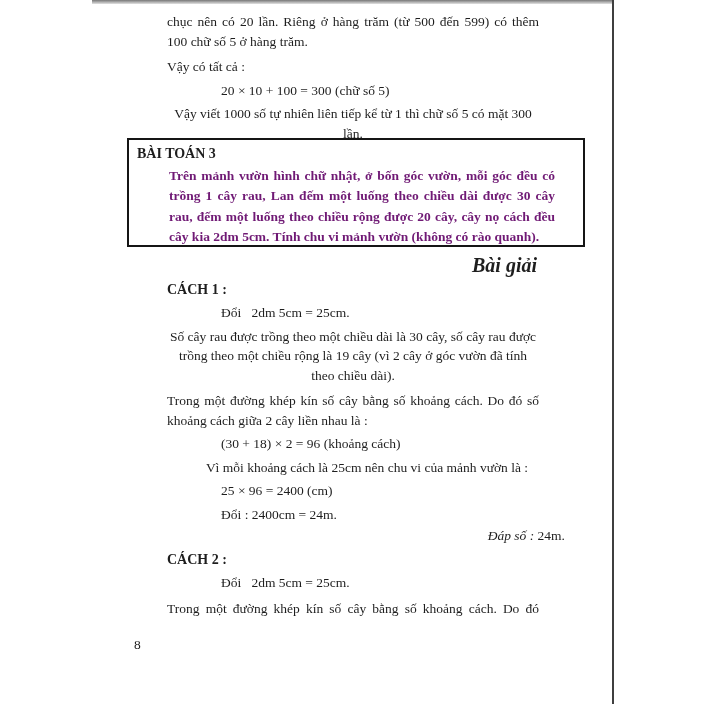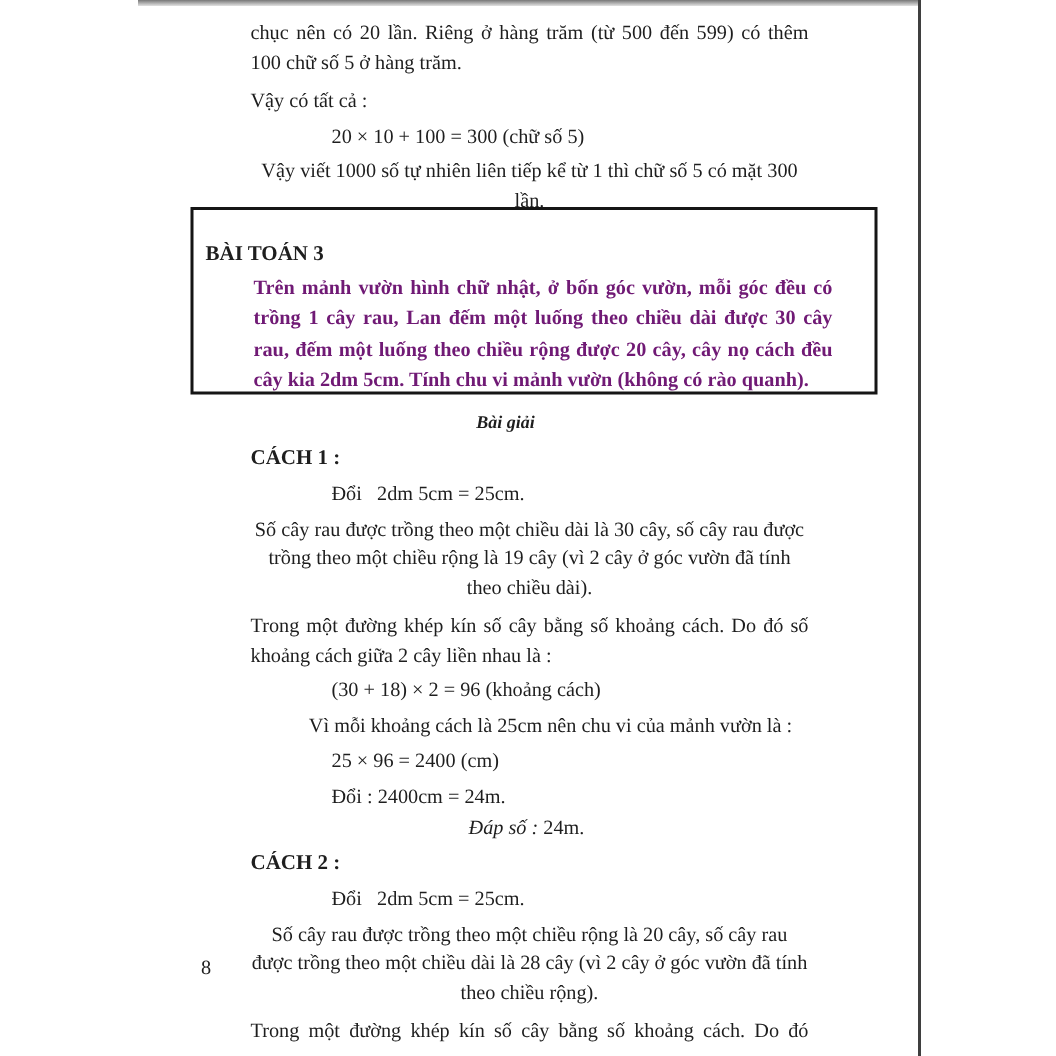--- a/index.html
+++ b/index.html
@@ -19,36 +19,36 @@
     position:absolute;left:137px;top:12px;width:430px;
     font-size:13.5px;line-height:19.5px;
   }
   .body-par{margin-left:30px;width:372px;text-align:justify;}
   .stretch-last{text-align:justify;text-align-last:justify;}
   .lead{margin-left:30px;}
   .mt4{margin-top:4px;text-align:center;} .mt6{margin-top:6px;} .mt7{margin-top:7px;}
   .equation{margin-left:84px;margin-top:4px;}
   .problem-box{
     margin-left:-10px;margin-top:-5px;width:438px;height:101px;
-    border:2.5px solid #151515;padding:20px 10px 0 6px;
+    border:2.5px solid #151515;padding:4px 10px 0 6px;
     overflow:visible;background:transparent;
   }
   .problem-box-title{font-weight:bold;font-size:14px;margin-left:2px;}
   .problem-box-text{
     margin-left:34px;width:386px;text-align:justify;font-weight:bold;
     line-height:20.5px;margin-top:2px;color:#701a75;
   }
   .solution-heading{
-    width:400px;text-align:center;font-weight:bold;font-style:italic;
-    margin-top:9px;font-size:12px;
+    width:400px;text-align:right;font-weight:bold;font-style:italic;
+    margin-top:9px;font-size:20px;
   }
   .method-label{
     margin-left:30px;margin-top:4px;font-weight:bold;font-size:14px;
   }
-  .answer-line{width:428px;text-align:center;margin-top:2px;}
+  .answer-line{width:428px;text-align:right;margin-top:2px;}
   .answer-label{font-style:italic;}
   .page-number{position:absolute;left:134px;top:637px;font-size:13.5px;}
 </style>
 </head>
 <body>
 
 <div class="scan-top-edge"></div>
 <div class="scan-edge-line"></div>
 
 <div class="content">
@@ -70,18 +70,17 @@
   <div class="body-par mt4">Số cây rau được trồng theo một chiều dài là 30 cây, số cây rau được trồng theo một chiều rộng là 19 cây (vì 2 cây ở góc vườn đã tính theo chiều dài).</div>
   <div class="body-par mt6">Trong một đường khép kín số cây bằng số khoảng cách. Do đó số khoảng cách giữa 2 cây liền nhau là :</div>
   <div class="equation">(30 + 18) × 2 = 96 (khoảng cách)</div>
   <div class="lead mt4">Vì mỗi khoảng cách là 25cm nên chu vi của mảnh vườn là :</div>
   <div class="equation">25 × 96 = 2400 (cm)</div>
   <div class="equation">Đổi : 2400cm = 24m.</div>
   <div class="answer-line"><span class="answer-label">Đáp số :</span><span> 24m.</span></div>
 
   <div class="method-label mt7">CÁCH 2 :</div>
   <div class="equation">Đổi&nbsp;&nbsp;&nbsp;2dm 5cm = 25cm.</div>
-  <div class="body-par mt4">Số cây rau được trồng theo một chiều rộng là 20 cây, số cây rau được trồng theo một chiều dài là 28 cây (vì 2 cây ở góc vườn đã tính theo chiều rộng).</div>
   <div class="body-par stretch-last mt6">Trong một đường khép kín số cây bằng số khoảng cách. Do đó</div>
 
 </div>
 
 <div class="page-number">8</div>
 
 </body></html>

